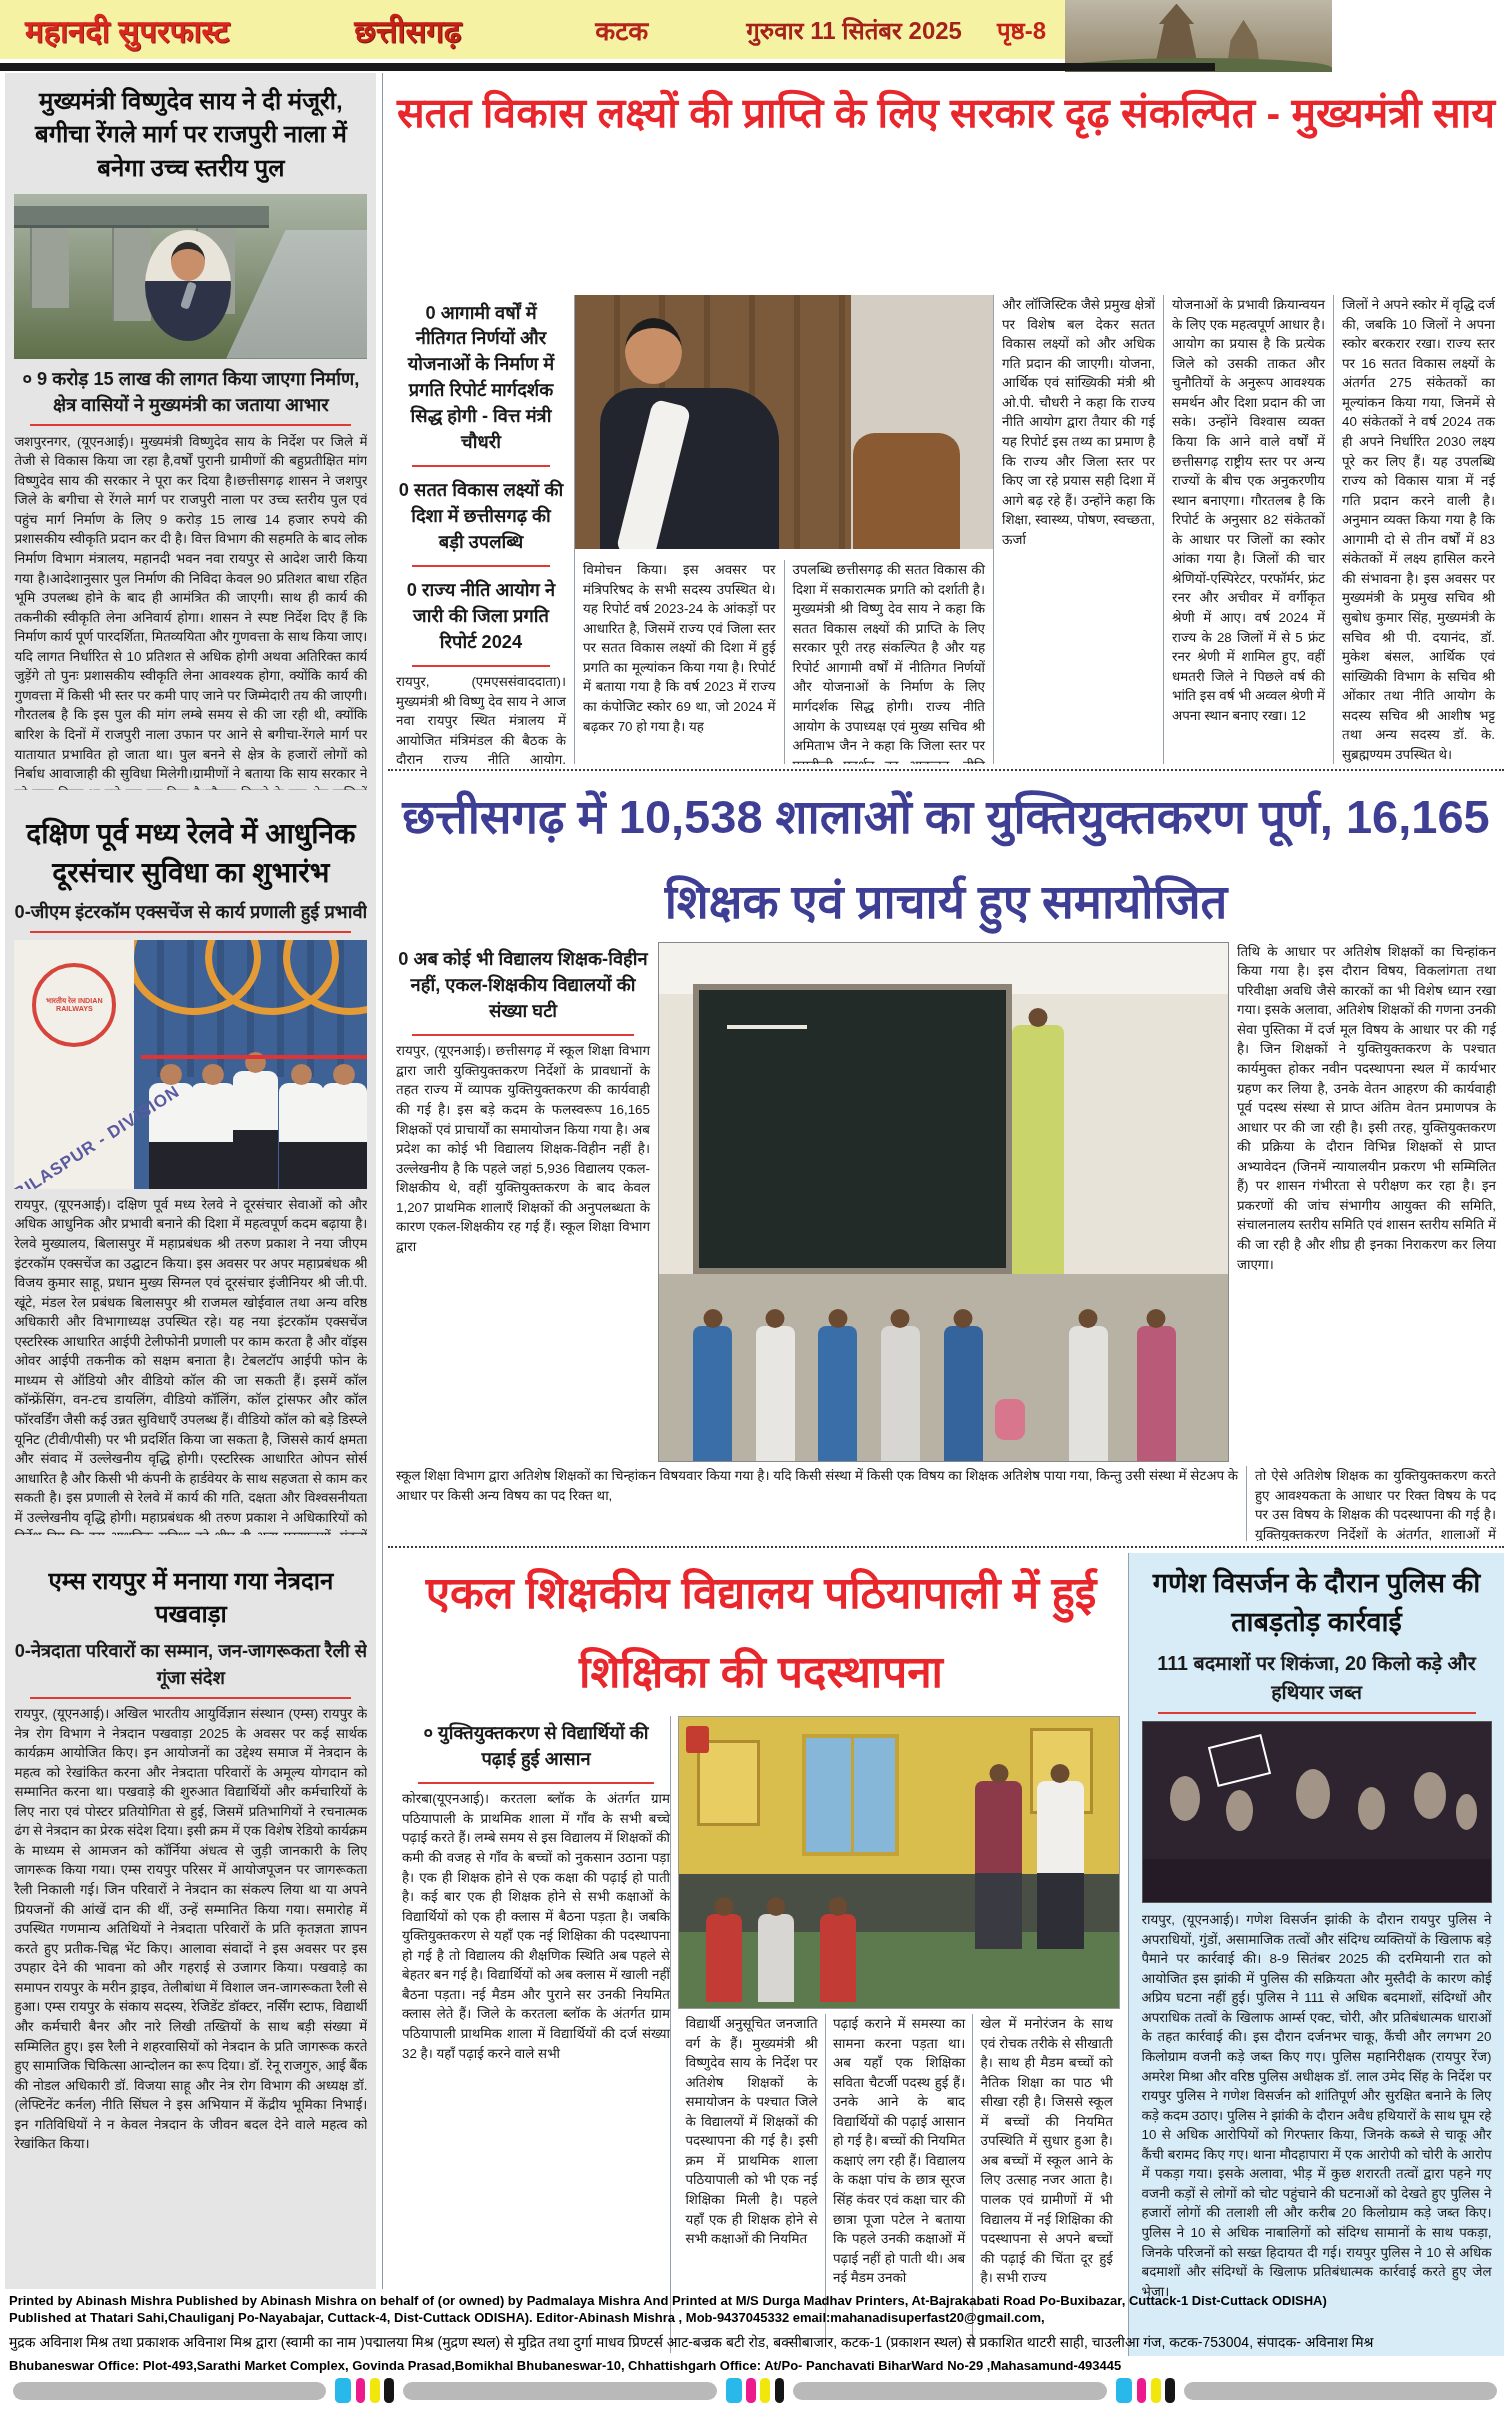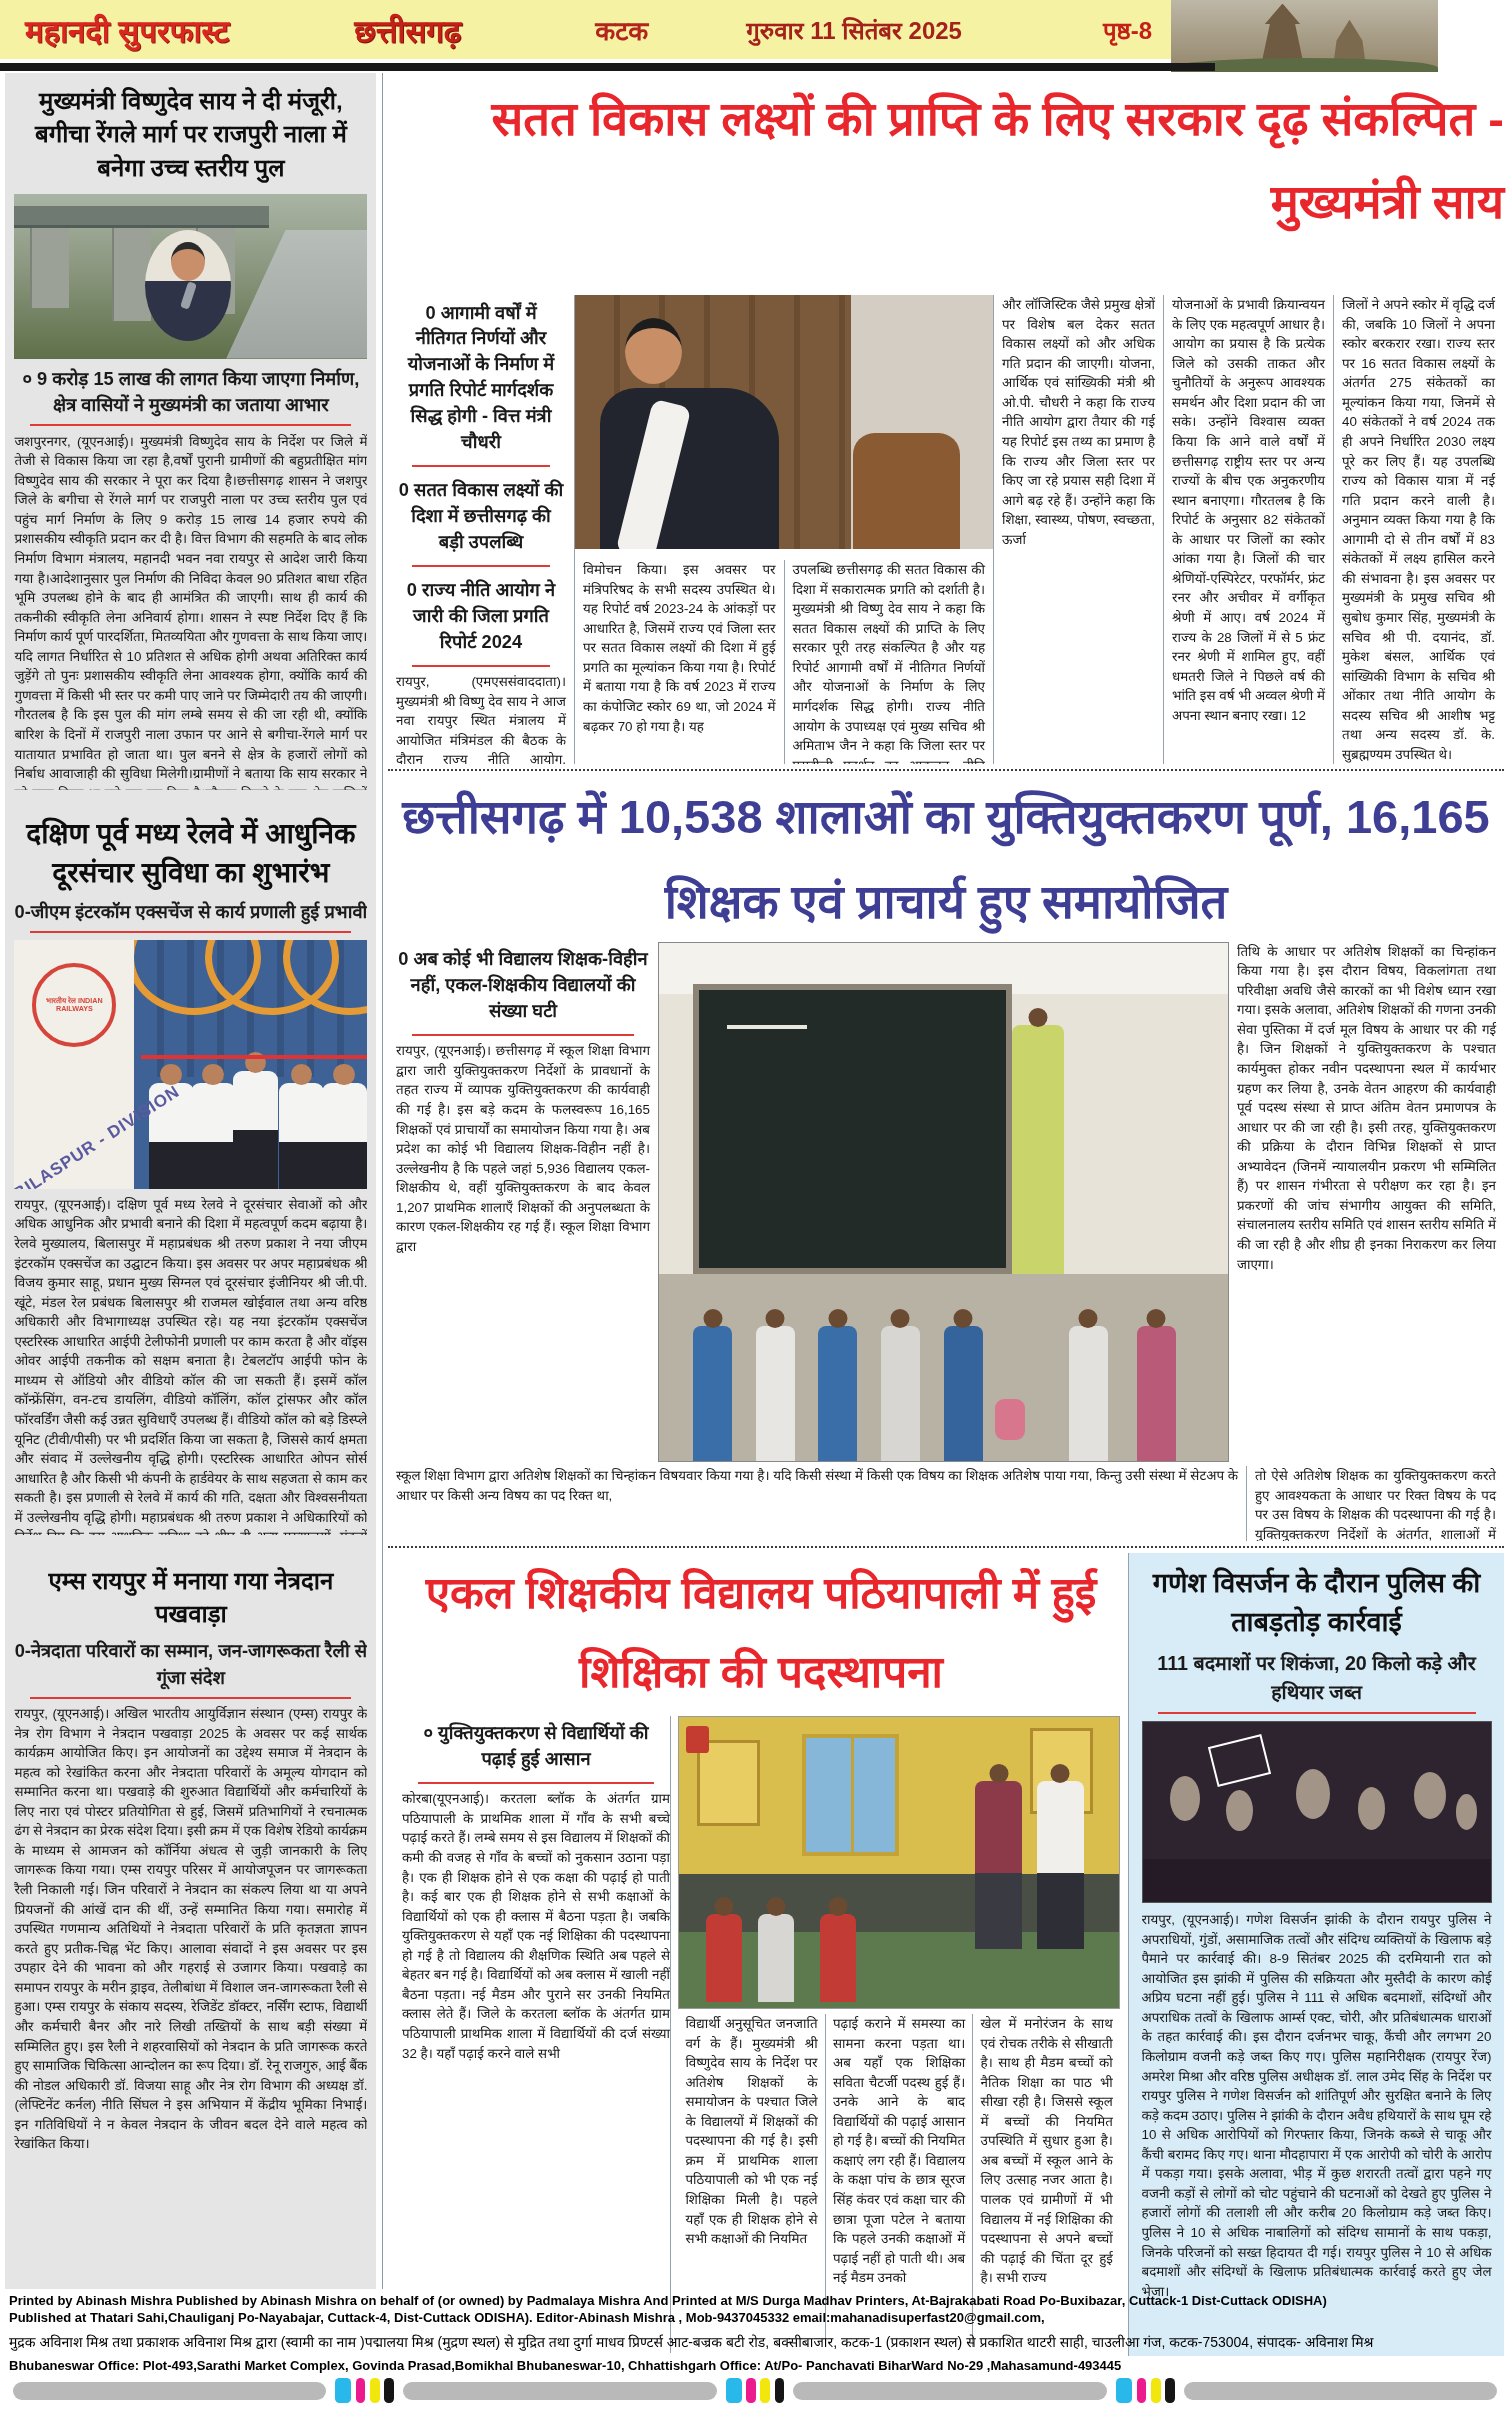--- a/index.html
+++ b/index.html
@@ -1,21 +1,21 @@
 <!DOCTYPE html>
 <html style="font-size:14.3px"><head>
 <meta charset="utf-8">
 <style>
   * {margin:0;padding:0;box-sizing:border-box;}
   html,body {background:#ddd;}
   .page {position:relative;width:1510px;height:2426px;background:#fff;overflow:hidden;
          font-family:"Liberation Sans","DejaVu Sans",sans-serif;color:#1b1b1b;}
 
   
-  .masthead {position:absolute;left:0;top:0;width:1438px;height:59px;background:#f6f2a3;
+  .masthead {position:absolute;left:0;top:0;width:1332px;height:59px;background:#f6f2a3;
              display:flex;align-items:center;}
   .mh-brand {font-size:31px;font-weight:bold;color:#d9261f;margin-left:25px;text-shadow:0.9px 0.9px 0 #8d1a14;}
   .mh-edition {font-size:31px;font-weight:bold;color:#c42018;margin-left:125px;text-shadow:0.9px 0.9px 0 #7c120d;}
   .mh-city {font-size:26px;font-weight:bold;color:#b3241c;margin-left:134px;}
   .mh-date {font-size:24px;font-weight:bold;color:#a3231c;margin-left:98px;}
   .mh-page {font-size:24px;font-weight:bold;color:#c42018;margin-left:auto;margin-right:286px;}
   .temple {position:absolute;right:0;top:0;width:267px;height:72px;background:linear-gradient(180deg,#bdb7a6,#93856a);overflow:hidden;}
   .temple .tower1 {position:absolute;left:80px;top:3.6px;width:63px;height:68px;background:#6e5b41;
                    clip-path:polygon(50% 0,78% 30%,70% 30%,86% 100%,14% 100%,30% 30%,22% 30%);}
   .temple .tower2 {position:absolute;left:157px;top:19.7px;width:43px;height:52px;background:#7c6a4e;
@@ -64,21 +64,21 @@
                 color:#5a5aa0;letter-spacing:0.9px;white-space:nowrap;}
   .garl {position:absolute;top:-41px;width:134px;height:116px;border:7.2px solid #e59b35;border-radius:50%;}
   .g1{left:32%;} .g2{left:54%;} .g3{left:76%;}
   .man {position:absolute;bottom:0;width:45px;height:106px;border-radius:9px 9px 0 0;
         background:linear-gradient(180deg,#f4f4f2 0 59px,#23232b 59px);}
   .man::before {content:"";position:absolute;top:-19.7px;left:11.6px;width:21.5px;height:21.5px;border-radius:50%;background:#b9815c;}
   .ribbon {position:absolute;left:36%;top:46%;width:64%;height:4.5px;background:#e03333;}
 
   
   .main {position:absolute;left:388px;top:73px;width:1116px;height:2216px;}
-  .sdg-head {color:#e8262b;font-size:47px;font-weight:bold;text-align:right;line-height:1.75;height:222px;padding-top:5.4px;}
+  .sdg-head {color:#e8262b;font-size:41px;font-weight:bold;text-align:center;line-height:1.75;height:222px;padding-top:5.4px;}
   .sdg-content {display:flex;height:469px;overflow:hidden;}
   .c {padding:0 8px;overflow:hidden;}
   .c + .c {border-left:1.3px solid #97a1ab;}
   .colA {width:186px;}
   .mid {width:419px;padding:0;}
   .colD,.colE,.colF {width:170px;}
   .bullet {font-weight:bold;font-size:18.3px;text-align:center;line-height:1.42;padding:4.5px 1.8px;}
 
   .cm-photo {height:254px;position:relative;overflow:hidden;
              background:repeating-linear-gradient(90deg,#7b5a3b 0 39px,#6a4c30 39px 45px);}

